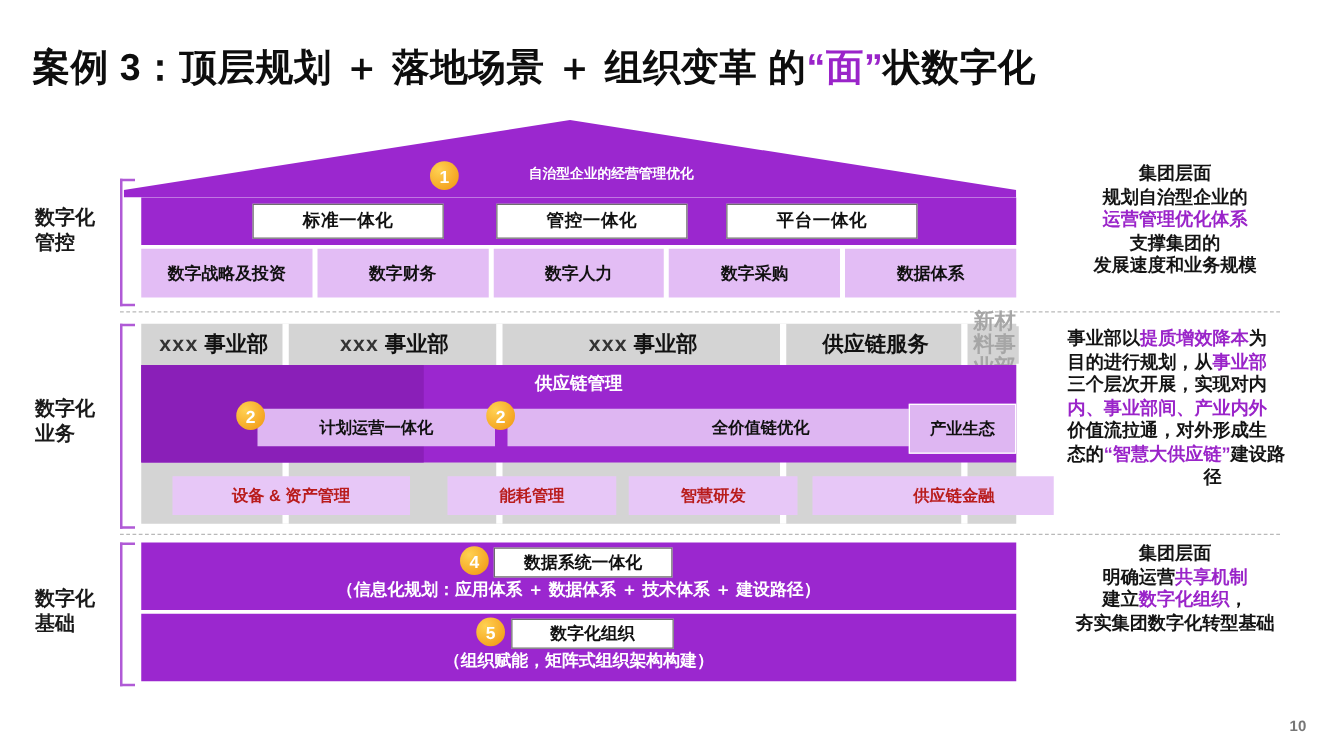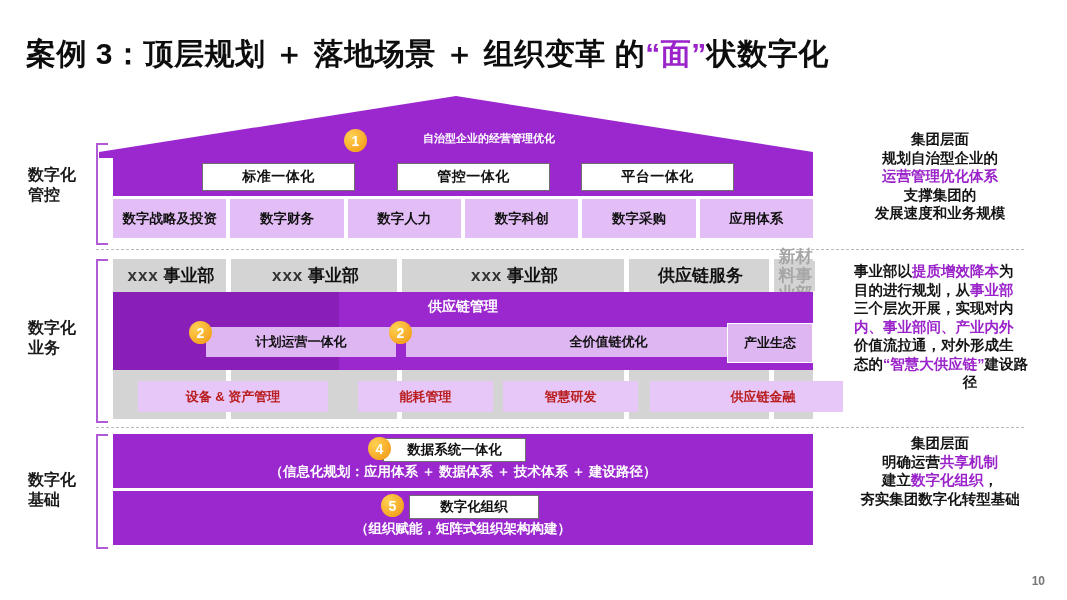--- a/index.html
+++ b/index.html
@@ -182,23 +182,22 @@
   <div class="band1">
     <div class="whitebox" style="left:89px; width:151px;text-align:right;">标准一体化</div>
     <div class="whitebox" style="left:284px; width:151px;">管控一体化</div>
     <div class="whitebox" style="left:468px; width:151px;">平台一体化</div>
   </div>
 
   <div class="row1cells">
     <div class="lilac">数字战略及投资</div>
     <div class="lilac">数字财务</div>
     <div class="lilac">数字人力</div>
-    <div class="lilac">数字科创</div>
     <div class="lilac">数字采购</div>
-    <div class="lilac">应用体系</div>
+    <div class="lilac">数据体系</div>
   </div>
 
   <div class="rtext" style="top:130px;">
     <div><span>集团层面</span></div>
     <div><span>规划自治型企业的</span></div>
     <div><span class="p">运营管理优化体系</span></div>
     <div><span>支撑集团的</span></div>
     <div><span>发展速度和业务规模</span></div>
   </div>
 
@@ -250,21 +249,21 @@
     <div><span>三个层次开展，实现对内</span></div>
     <div><span class="p">内、事业部间、产业内外</span></div>
     <div><span>价值流拉通，对外形成生</span></div>
     <div><span>态的</span><span class="p">“智慧大供应链”</span><span>建设路</span></div>
     <div style="text-align:center;"><span>径</span></div>
   </div>
 
   <div class="sec3a">
     <div class="s3-top">
       <div class="badge" style="left:255px; top:-1px;">4</div>
-      <div class="s3-box" style="left:270px; width:141px;text-align:center;">数据系统一体化</div>
+      <div class="s3-box" style="left:282px; width:141px;text-align:center;">数据系统一体化</div>
     </div>
     <div class="s3-sub">（信息化规划：应用体系 ＋ 数据体系 ＋ 技术体系 ＋ 建设路径）</div>
   </div>
 
   <div class="sec3b">
     <div class="s3-top">
       <div class="badge" style="left:268px; top:-1px;">5</div>
       <div class="s3-box" style="left:296px; width:128px;">数字化组织</div>
     </div>
     <div class="s3-sub">（组织赋能，矩阵式组织架构构建）</div>

